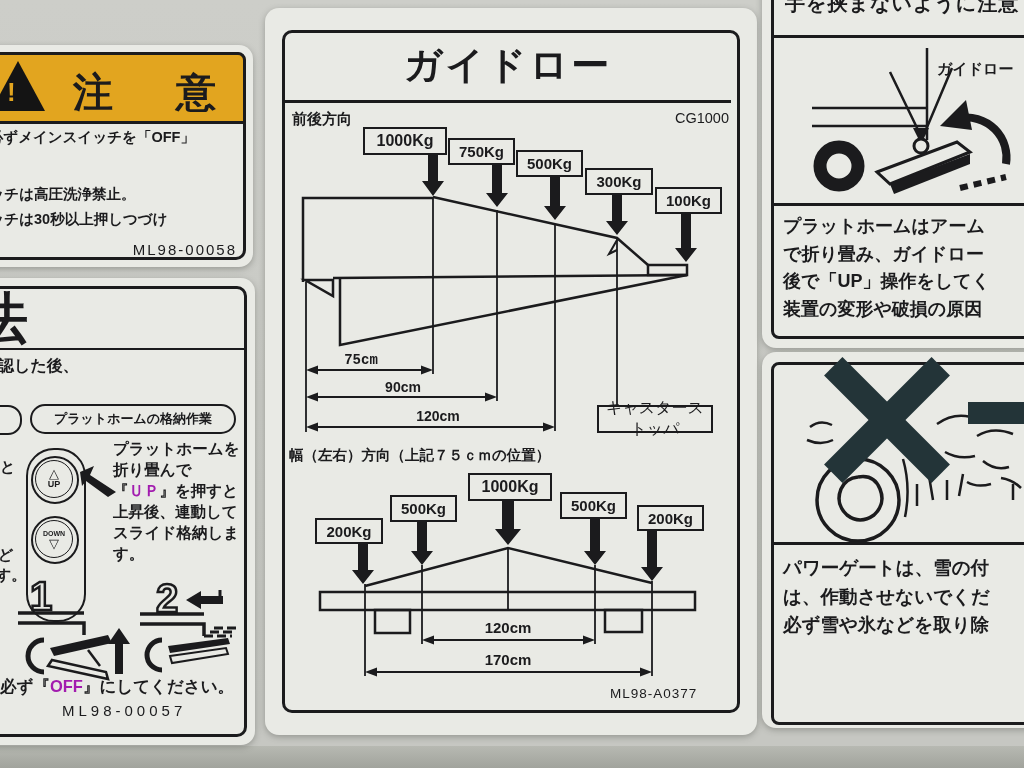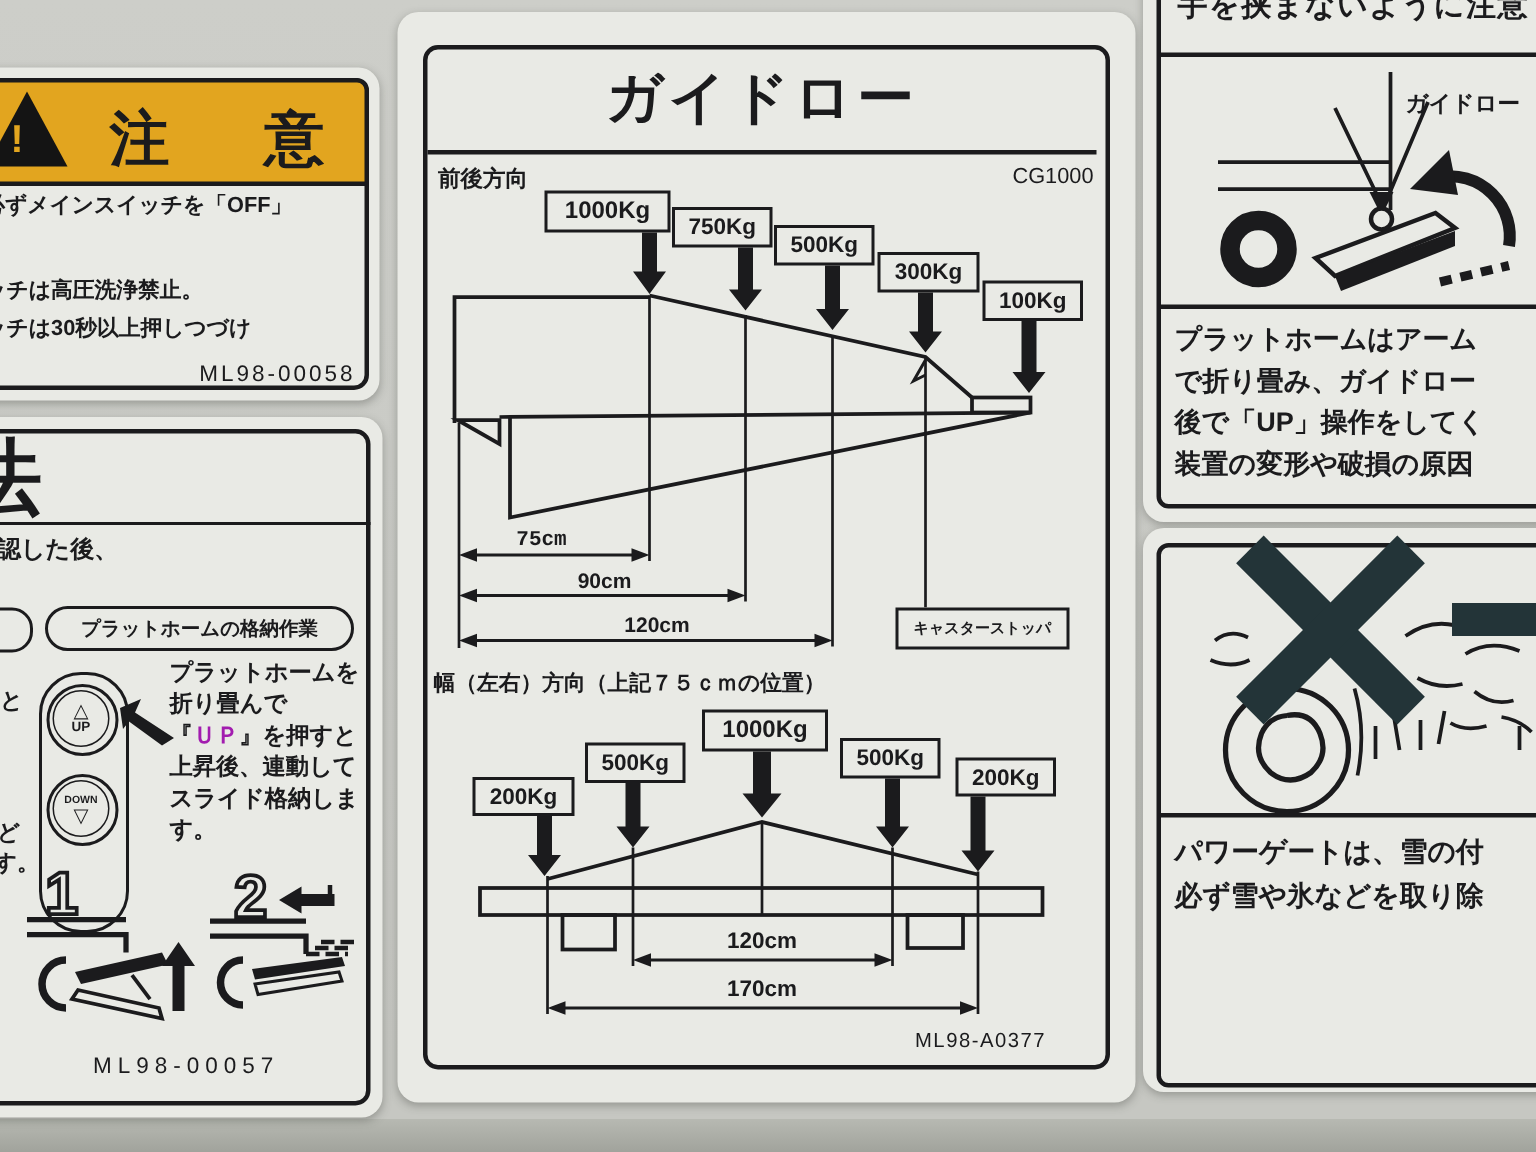--- a/index.html
+++ b/index.html
@@ -105,20 +105,21 @@
   </svg>
   <svg style="left:210px;top:330px;" width="100" height="70" viewBox="0 0 100 70" fill="none" stroke="#1b1b1d">
     <path d="M0,6 H64" stroke-width="3.5"></path>
     <path d="M0,16 H64 V28" stroke-width="3.5"></path>
     <path d="M22,32 A15,15 0 1 0 22,62" stroke-width="5"></path>
     <polygon points="28,38 88,30 90,36 30,45" fill="#1b1b1d" stroke="none"></polygon>
     <path d="M64,28 H92 M70,24 H96 M74,20 H98" stroke-width="3" stroke-dasharray="9 4"></path>
     <polygon points="30,48 86,40 88,46 32,55" stroke-width="2"></polygon>
   </svg>
 
+  <div class="abs jp" style="left:70px;top:398px;font-size:16.5px;white-space:nowrap;"><span>必ず『</span><span class="red">OFF</span><span>』にしてください。</span></div>
   <div class="abs partno" style="left:132px;top:424px;letter-spacing:4px;">ML98-00057</div>
 </div>
 
 <div class="sticker" style="left:265px;top:8px;width:492px;height:727px;">
   <div class="frame" style="left:17px;top:22px;width:452px;height:677px;"></div>
   <div class="abs" style="left:20px;top:32px;width:446px;text-align:center;font-size:38px;font-weight:bold;letter-spacing:3px;">ガイドロー</div>
   <div class="abs" style="left:20px;top:92px;width:446px;border-top:3px solid #1b1b1d;"></div>
   <div class="abs jp" style="left:27px;top:102px;font-size:15px;">前後方向</div>
   <div class="abs" style="right:28px;top:102px;font-size:14.5px;font-weight:normal;">CG1000</div>
 
@@ -194,21 +195,21 @@
 
   <div class="kgbox" style="left:98px;top:119px;width:80px;height:24px;font-size:16px;">1000Kg</div>
   <div class="kgbox" style="left:183px;top:130px;width:63px;height:23px;">750Kg</div>
   <div class="kgbox" style="left:251px;top:142px;width:63px;height:23px;">500Kg</div>
   <div class="kgbox" style="left:320px;top:160px;width:64px;height:23px;">300Kg</div>
   <div class="kgbox" style="left:390px;top:179px;width:63px;height:23px;">100Kg</div>
 
   <div class="dim" style="left:66px;top:344px;width:60px;font-family:Liberation Mono, monospace;">75cm</div>
   <div class="dim" style="left:108px;top:371px;width:60px;">90cm</div>
   <div class="dim" style="left:138px;top:400px;width:70px;">120cm</div>
-  <div class="kgbox" style="left:332px;top:397px;width:112px;height:24px;font-size:10px;font-weight:bold;border-width:2px;">キャスターストッパ</div>
+  <div class="kgbox" style="left:332px;top:397px;width:112px;height:24px;font-size:16px;font-weight:normal;border-width:2px;">キャスターストッパ</div>
 
   <div class="abs jp" style="left:24px;top:438px;font-size:14.5px;white-space:nowrap;">幅（左右）方向（上記７５ｃｍの位置）</div>
 
   <div class="kgbox" style="left:50px;top:510px;width:64px;height:22px;">200Kg</div>
   <div class="kgbox" style="left:125px;top:487px;width:63px;height:23px;">500Kg</div>
   <div class="kgbox" style="left:203px;top:465px;width:80px;height:24px;font-size:16px;">1000Kg</div>
   <div class="kgbox" style="left:295px;top:484px;width:63px;height:23px;">500Kg</div>
   <div class="kgbox" style="left:372px;top:497px;width:63px;height:22px;">200Kg</div>
 
   <div class="dim" style="left:205px;top:611px;width:76px;font-size:15px;">120cm</div>
@@ -268,15 +269,16 @@
       <rect x="-76" y="-13" width="152" height="26" transform="rotate(45)"></rect>
       <rect x="-76" y="-13" width="152" height="26" transform="rotate(-45)"></rect>
     </g>
 
     <rect x="191" y="38" width="110" height="22" fill="#233438" stroke="none"></rect>
   </svg>
 
   <div class="abs" style="left:11px;right:0;top:190px;border-top:3px solid #1b1b1d;"></div>
   <div class="abs jp" style="left:21px;top:202px;font-size:18.5px;line-height:28.5px;white-space:nowrap;">
     <div>パワーゲートは、雪の付</div>
+    <div>は、作動させないでくだ</div>
     <div>必ず雪や氷などを取り除</div>
   </div>
 </div>
 
 </body></html>

